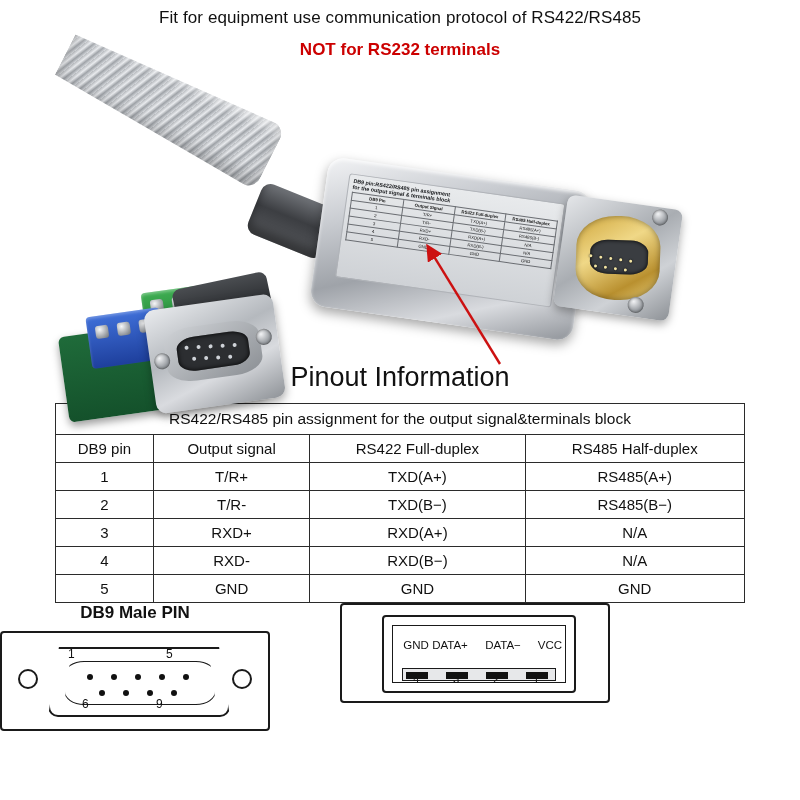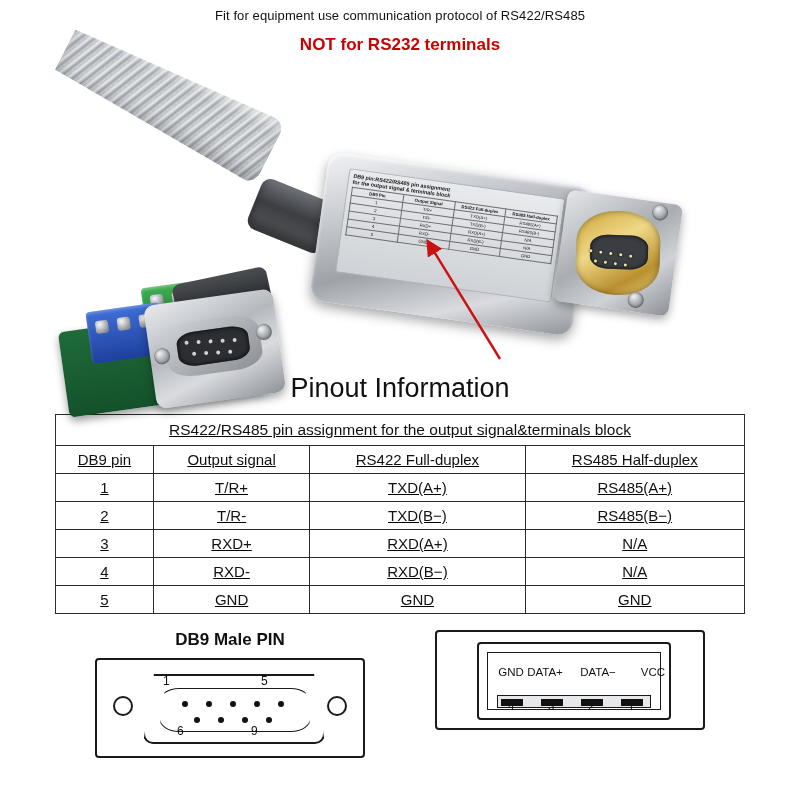--- a/index.html
+++ b/index.html
@@ -12,21 +12,21 @@
     height: 800px;
     font-family: "Liberation Sans", sans-serif;
     color: #000;
     position: relative;
     overflow: hidden;
   }
 
   
   .headline {
     text-align: center;
-    font-size: 13px;
+    font-size: 17px;
     color: #111;
     margin-top: 8px;
     letter-spacing: 0.1px;
   }
   .subheadline {
     text-align: center;
     font-size: 17px;
     font-weight: bold;
     color: #cc0000;
     margin-top: 12px;
@@ -255,52 +255,49 @@
     left: 400px;
     top: 180px;
     pointer-events: none;
   }
 
   
   .pinout-title {
     text-align: center;
     font-size: 27px;
     color: #111;
-    margin-top: 16px;
+    margin-top: 0;
   }
 
   
   .table-wrap {
     width: 690px;
     margin: 10px auto 0 auto;
   }
   table.pin {
     width: 100%;
     border-collapse: collapse;
     font-size: 15px;
-    text-decoration: underline;
   }
   table.pin td, table.pin th {
     border: 1px solid #2b2b2b;
     text-align: center;
     padding: 5px 2px;
     font-weight: normal;
     color: #111;
   }
   table.pin .caption-cell {
     font-size: 15.5px;
     padding: 6px 2px;
   }
 
   
   .bottom {
     display: flex;
-    justify-content: center;
     gap: 70px;
-    margin-top: 16px;
   }
   .dia {
     width: 270px;
     text-align: center;
   }
   .dia-title {
     font-size: 17px;
     font-weight: bold;
     color: #111;
     margin-bottom: 8px;
@@ -594,21 +591,21 @@
         <div class="usbdraw-inner"></div>
         <div class="usb-bar"></div>
         <div class="usb-pad" style="left:22px"></div>
         <div class="usb-pad" style="left:62px"></div>
         <div class="usb-pad" style="left:102px"></div>
         <div class="usb-pad" style="left:142px"></div>
 
         <span class="usb-label" style="left:12px;top:22px;width:40px">GND</span>
         <span class="usb-label" style="left:41px;top:22px;width:50px">DATA+</span>
         <span class="usb-label" style="left:94px;top:22px;width:50px">DATA−</span>
-        <span class="usb-label" style="left:154px;top:22px;width:40px">VCC</span>
+        <span class="usb-label" style="left:146px;top:22px;width:40px">VCC</span>
 
         <span class="usb-num" style="left:29px;top:56px">4</span>
         <span class="usb-num" style="left:69px;top:56px">3</span>
         <span class="usb-num" style="left:109px;top:56px">2</span>
         <span class="usb-num" style="left:149px;top:56px">1</span>
       </div>
     </div>
   </div>
 
 </div>

